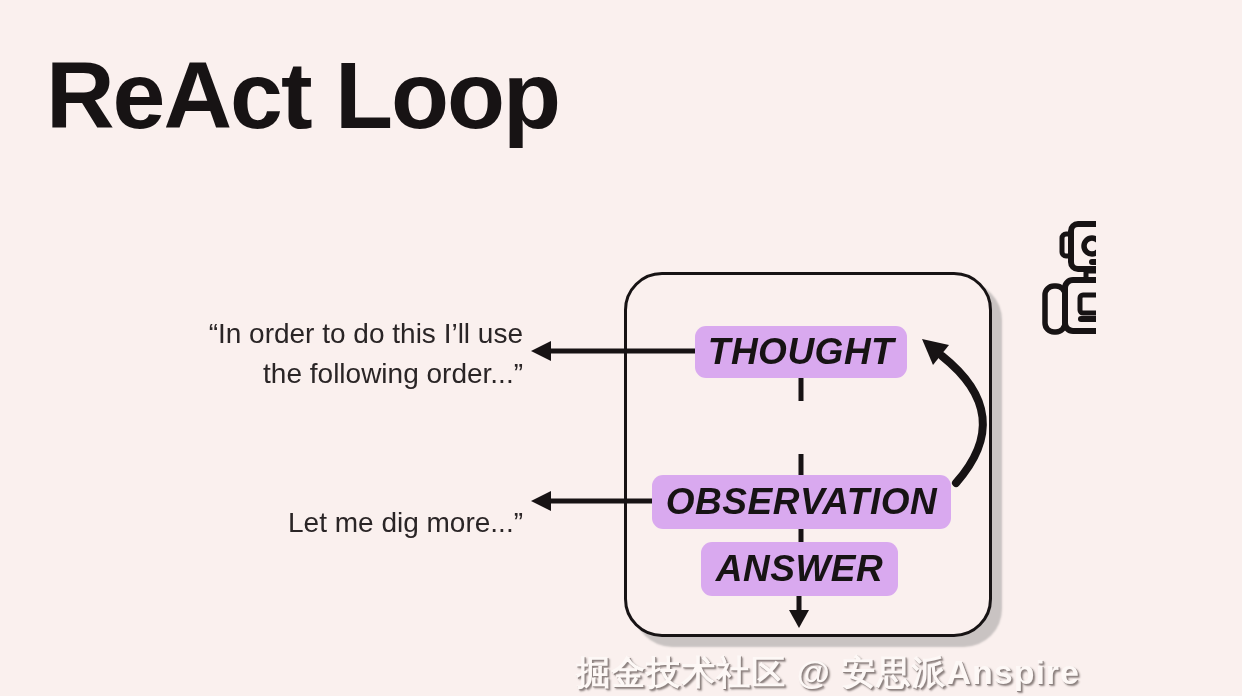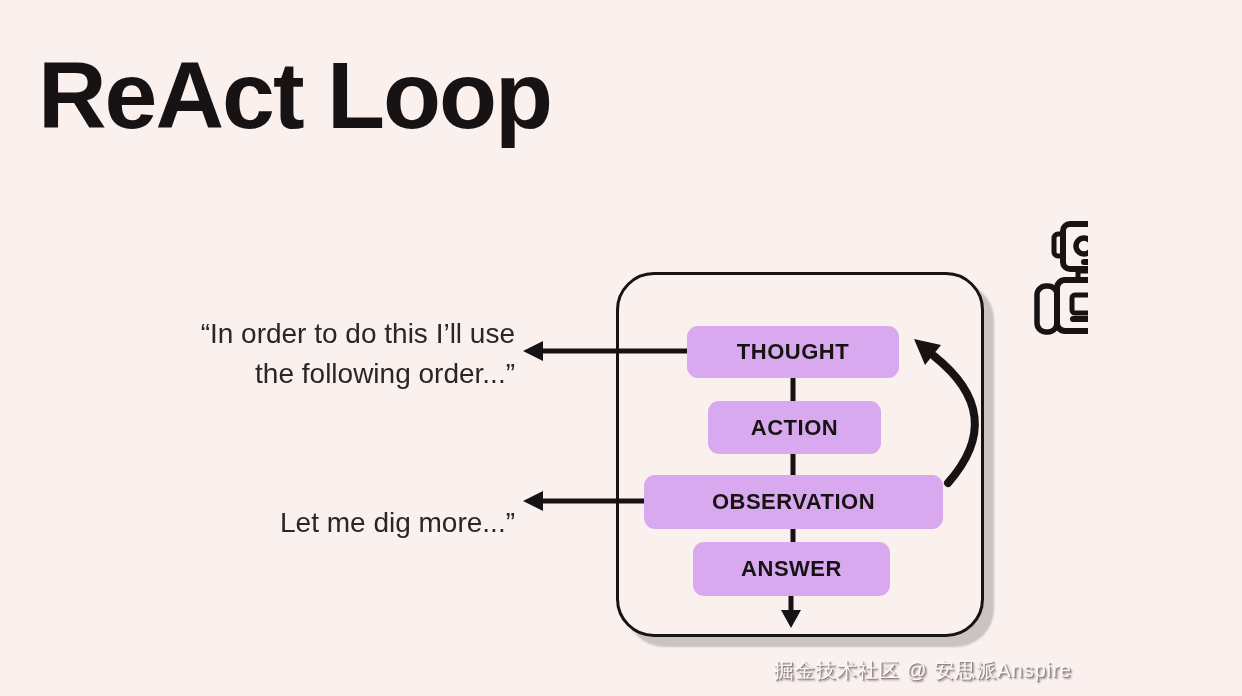--- a/index.html
+++ b/index.html
@@ -2,21 +2,21 @@
 <html style="--bg: #faf0ee; --pill: #d9a9ef; --ink: #171314; --boxshadow: #c9c3c2; --wm: #fdf8f6; --wmshadow: #8f8482;"><head>
 <meta charset="utf-8">
 <style>
   :root{
     --bg:#faf0ee; --pill:#d9a9ef; --ink:#171314;
     --boxshadow:#c9c3c2; --wm:#fdf8f6; --wmshadow:#8f8482;
   }
   *{margin:0;padding:0;box-sizing:border-box;}
   html,body{width:1242px;height:696px;overflow:hidden;}
   body{font-family:"Liberation Sans","DejaVu Sans",sans-serif;background:var(--bg);}
-  .canvas{position:relative;width:1088px;height:696px;background:var(--bg);overflow:hidden;}
+  .canvas{position:relative;width:1088px;height:696px;background:var(--bg);overflow:hidden;margin-left:8px;}
 
   .title{
     position:absolute;left:38px;top:48px;
     font-size:95px;font-weight:700;letter-spacing:-2px;
     color:var(--ink);line-height:1.0;white-space:nowrap;
   }
 
   .quote{
     position:absolute;left:85px;width:430px;text-align:right;
     font-size:28px;line-height:40px;font-weight:400;color:#2a2526;
@@ -30,33 +30,34 @@
     border:3.5px solid var(--ink);
     border-radius:38px;
     box-shadow:10px 10px 2px var(--boxshadow);
   }
 
   .arrow-layer{position:absolute;left:0;top:0;width:1242px;height:696px;color:var(--ink);pointer-events:none;}
 
   .pill{
     position:absolute;display:flex;align-items:center;justify-content:center;
     background:var(--pill);border-radius:11px;
-    font-weight:700;font-size:22px;letter-spacing:0.5px;color:var(--ink);
+    font-weight:700;font-size:37px;letter-spacing:0.5px;color:var(--ink);
     white-space:nowrap;
+    font-style:italic;
   }
   .pill-1{left:687px;top:326px;width:212px;height:52px;}
   .pill-2{left:708px;top:401px;width:173px;height:53px;}
   .pill-3{left:644px;top:475px;width:299px;height:54px;}
   .pill-4{left:693px;top:542px;width:197px;height:54px;}
 
   .robot{position:absolute;left:1032px;top:202px;width:125px;height:135px;color:var(--ink);}
 
   .watermark{
-    position:absolute;right:16px;bottom:12px;
-    font-size:20px;font-weight:400;letter-spacing:1px;
+    position:absolute;right:16px;bottom:0;
+    font-size:34px;font-weight:700;letter-spacing:1px;
     color:var(--wm);
     text-shadow:2px 2px 2px var(--wmshadow), 1px 1px 0 var(--wmshadow);
     white-space:nowrap;
   }
 </style>
 </head>
 <body>
 
 <div class="canvas">
 
@@ -97,21 +98,20 @@
       <polygon points="791,628 781,610 801,610" fill="currentColor"></polygon>
     </g>
 
     <g>
       <path d="M 948 483 Q 1008 415 934 356" fill="none" stroke="currentColor" stroke-width="8" stroke-linecap="round"></path>
       <polygon points="914,339 941,345 925,365" fill="currentColor"></polygon>
     </g>
   </svg>
 
   <div class="pill pill-1">THOUGHT</div>
-  <div class="pill pill-2">ACTION</div>
   <div class="pill pill-3">OBSERVATION</div>
   <div class="pill pill-4">ANSWER</div>
 
   <svg class="robot" viewBox="0 0 125 135" xmlns="http://www.w3.org/2000/svg">
 
     <line x1="66" y1="3" x2="66" y2="10" stroke="currentColor" stroke-width="5" stroke-linecap="round"></line>
     <path d="M66 8 L57 22 L75 22 Z" fill="none" stroke="currentColor" stroke-width="5" stroke-linejoin="round"></path>
 
     <rect x="22" y="32" width="12" height="22" rx="4" fill="none" stroke="currentColor" stroke-width="5"></rect>
     <rect x="90" y="32" width="12" height="22" rx="4" fill="none" stroke="currentColor" stroke-width="5"></rect>

